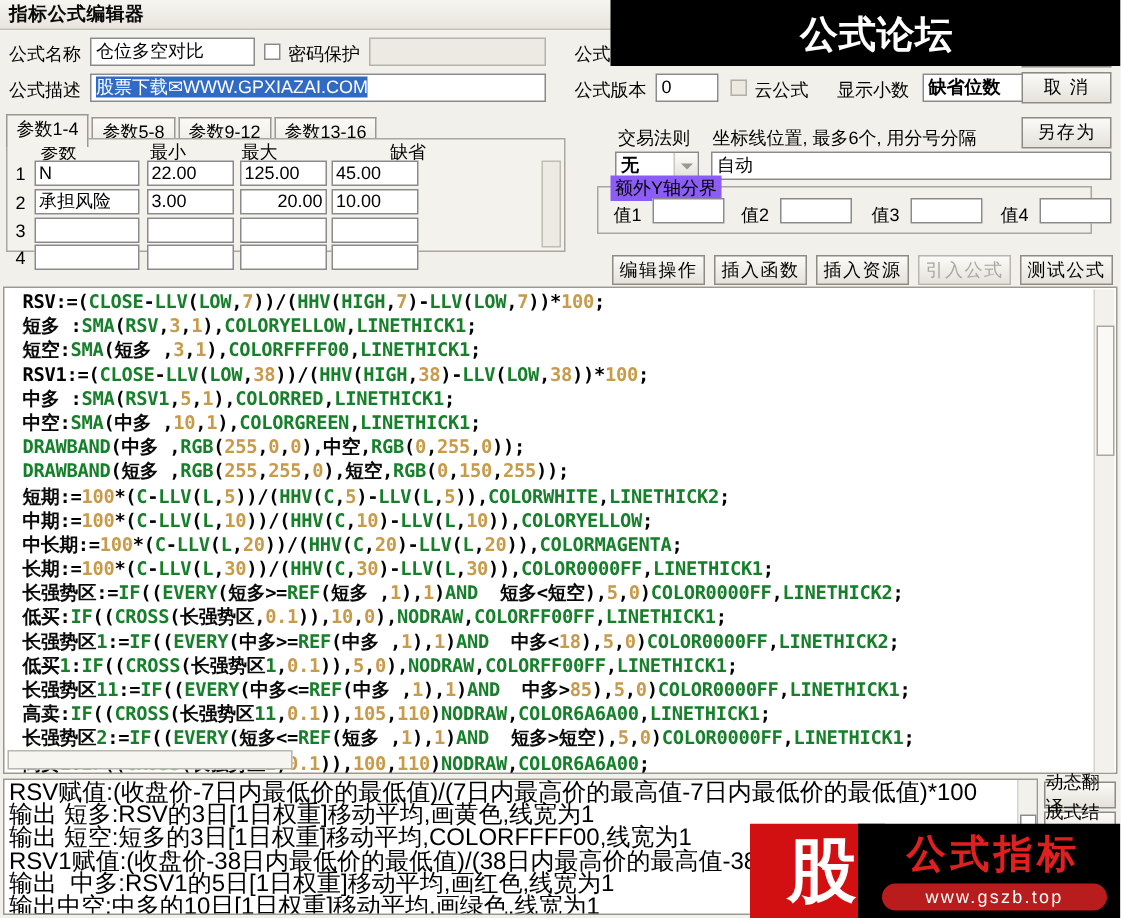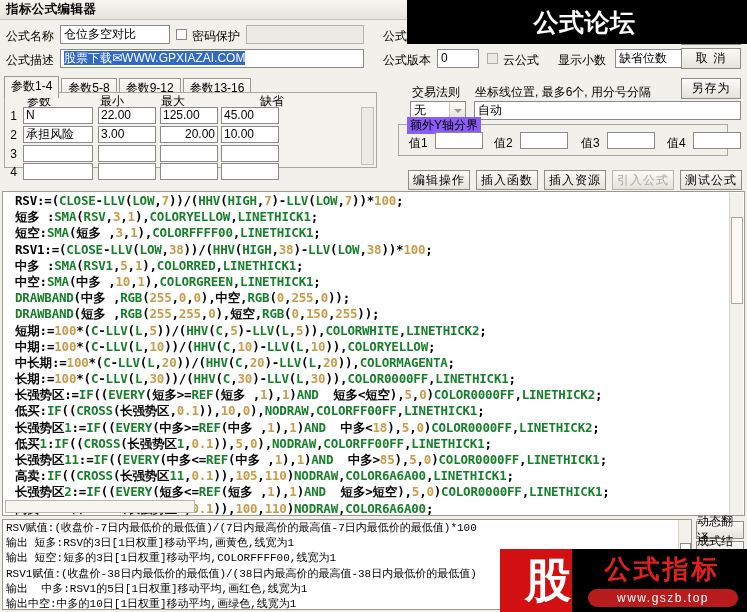--- a/index.html
+++ b/index.html
@@ -29,21 +29,21 @@
   .tbox {
     background:#fff; border:1px solid #8a8a8a;
     font-family:"Liberation Sans","DejaVu Sans",sans-serif;
     font-size:12px; color:#000; padding:1px 3px;
     line-height:15px; overflow:hidden; white-space:nowrap;
   }
   .tbox.disabled { background:#eceae2; border:1px solid #b5b3aa; }
   .combo {
     background:#fff; border:1px solid #8a8a8a;
     font-size:12px; display:flex; align-items:center;
-    padding-left:3px; position:relative; overflow:hidden; white-space:nowrap;
+    padding-left:3px; position:relative; overflow:hidden; white-space:nowrap;font-weight:bold;
   }
   .combo .arrow {
     position:absolute; right:0; top:0; bottom:0; width:16px;
     background:linear-gradient(#fcfcfa,#e3e1d8);
     border-left:1px solid #c9c7be;
     display:flex; align-items:center; justify-content:center;
   }
   .combo .arrow::after{
     content:""; width:0;height:0;
     border-left:4px solid transparent; border-right:4px solid transparent;
@@ -128,22 +128,22 @@
     background:#f6f5f0; border:1px solid #b8b6ae;
   }
 
   
   .outwrap {
     position:absolute; left:2px; top:519px; width:690px; height:91px;
     border:1px solid #9a988f; background:#fff; overflow:hidden;
   }
   .outtext {
     position:absolute; left:3px; top:1px;
-    font-family:Liberation Mono, monospace;
-    font-size:11px; line-height:15.2px; white-space:pre; color:#000;
+    font-family:Liberation Sans, sans-serif;
+    font-size:16px; line-height:15.2px; white-space:pre; color:#000;
   }
   .outscroll {
     position:absolute; right:0; top:0; width:13px; height:89px;
     background:#f2f1eb; border-left:1px solid #d6d4cb;
   }
 
   
   .btn-small {
     position:absolute; background:linear-gradient(#fbfaf7,#e4e2da);
     border:1px solid #8d8b83; font-size:12px;

